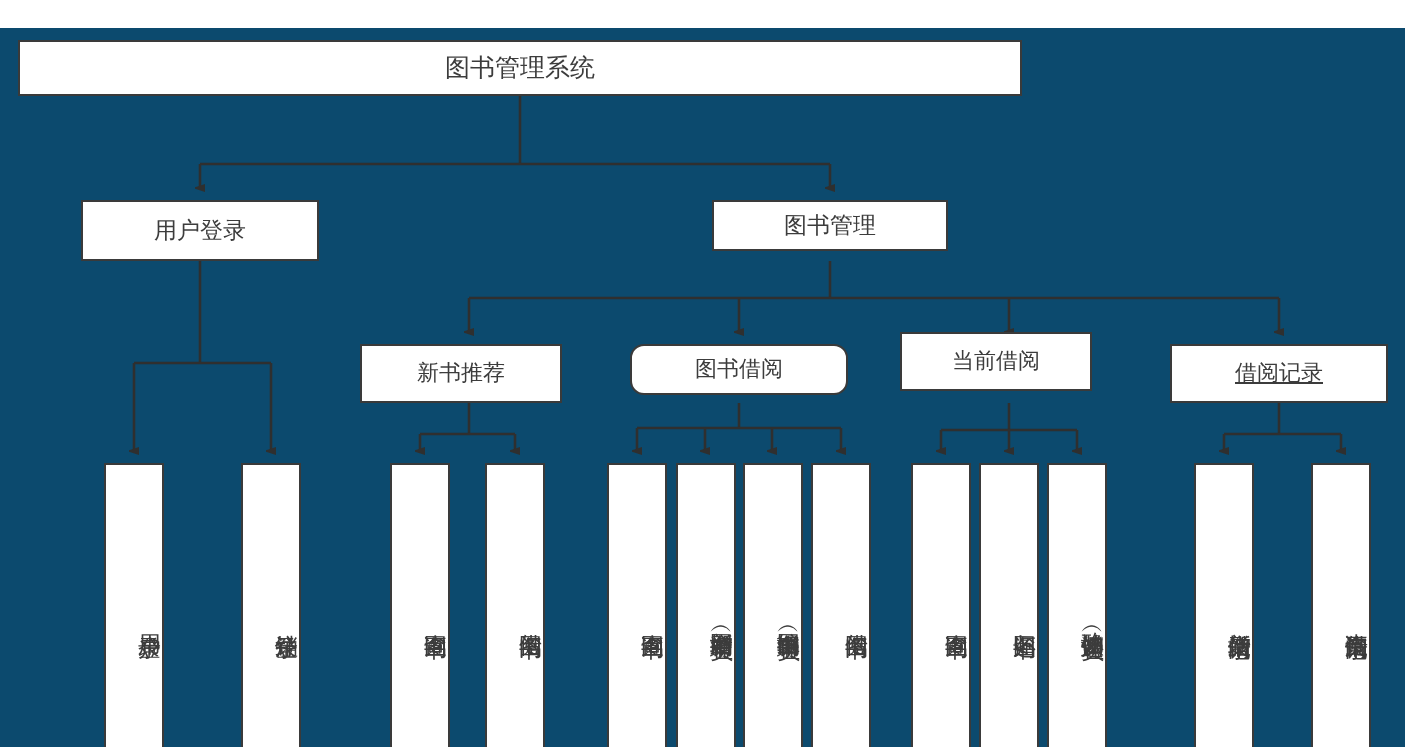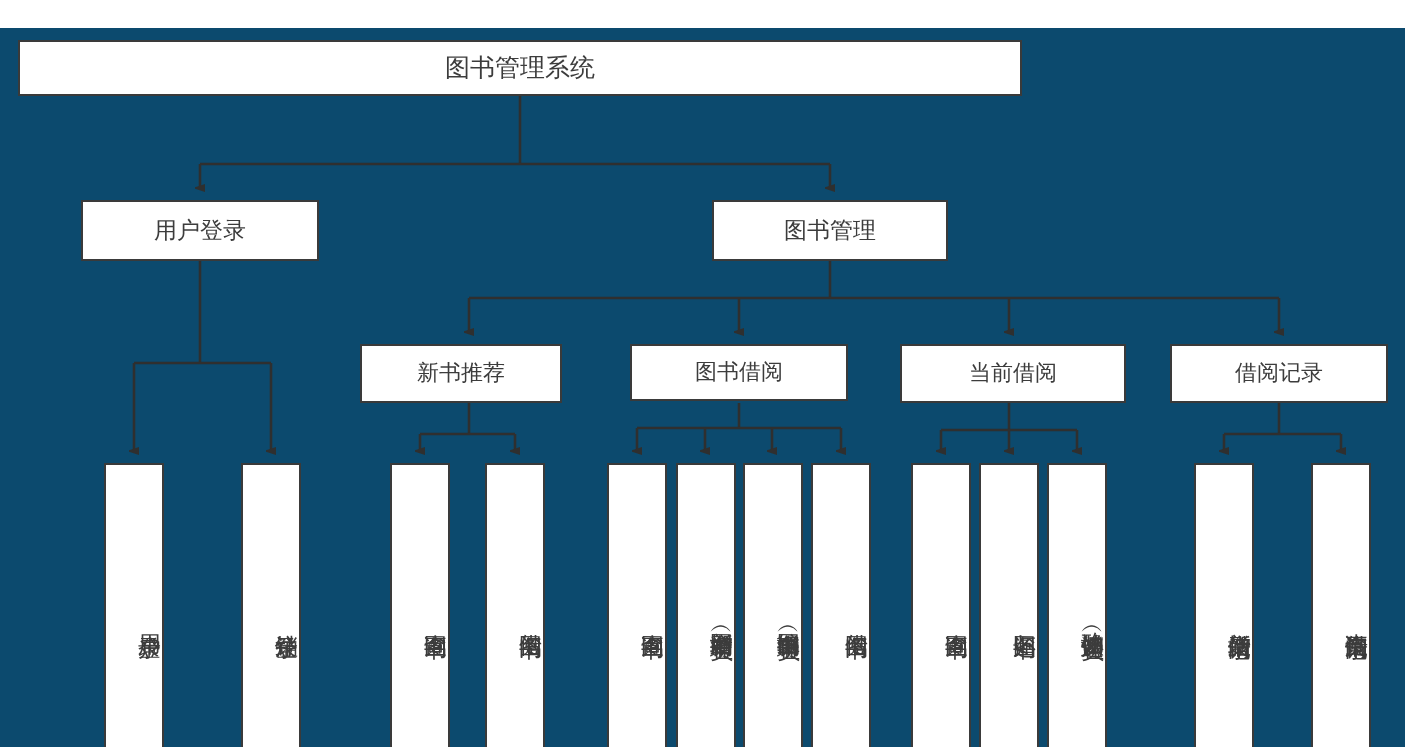--- a/index.html
+++ b/index.html
@@ -130,37 +130,37 @@
   </svg>
 
   <div class="node root" style="left:18px; top:12px; width:1004px; height:56px;">
     <span class="lbl">图书管理系统</span>
   </div>
 
   <div class="node level2" style="left:81px; top:172px; width:238px; height:61px;">
     <span class="lbl">用户登录</span>
   </div>
 
-  <div class="node level2" style="left:712px; top:172px; width:236px; height:61px;">
+  <div class="node level2" style="left:712px; top:172px; width:236px; height:51px;">
     <span class="lbl">图书管理</span>
   </div>
 
   <div class="node level3" style="left:360px; top:316px; width:202px; height:59px;">
     <span class="lbl">新书推荐</span>
   </div>
 
-  <div class="node level3" style="left:630px; top:316px; width:218px; height:57px;">
+  <div class="node level3" style="left:630px; top:316px; width:218px; height:51px;border-radius:14px;">
     <span class="lbl">图书借阅</span>
   </div>
 
-  <div class="node level3" style="left:900px; top:316px; width:226px; height:59px;justify-content:center;">
+  <div class="node level3" style="left:900px; top:304px; width:192px; height:59px;justify-content:center;">
     <span class="lbl">当前借阅</span>
   </div>
 
-  <div class="node level3" style="left:1170px; top:316px; width:218px; height:59px;">
+  <div class="node level3" style="left:1170px; top:316px; width:218px; height:59px;text-decoration:underline;">
     <span class="lbl">借阅记录</span>
   </div>
 
   <div class="node leaf" style="left:104px; top:435px; width:60px; height:300px;">
     <span class="lbl">用户登录</span>
   </div>
 
   <div class="node leaf" style="left:241px; top:435px; width:60px; height:300px;">
     <span class="lbl">注销登录</span>
   </div>

